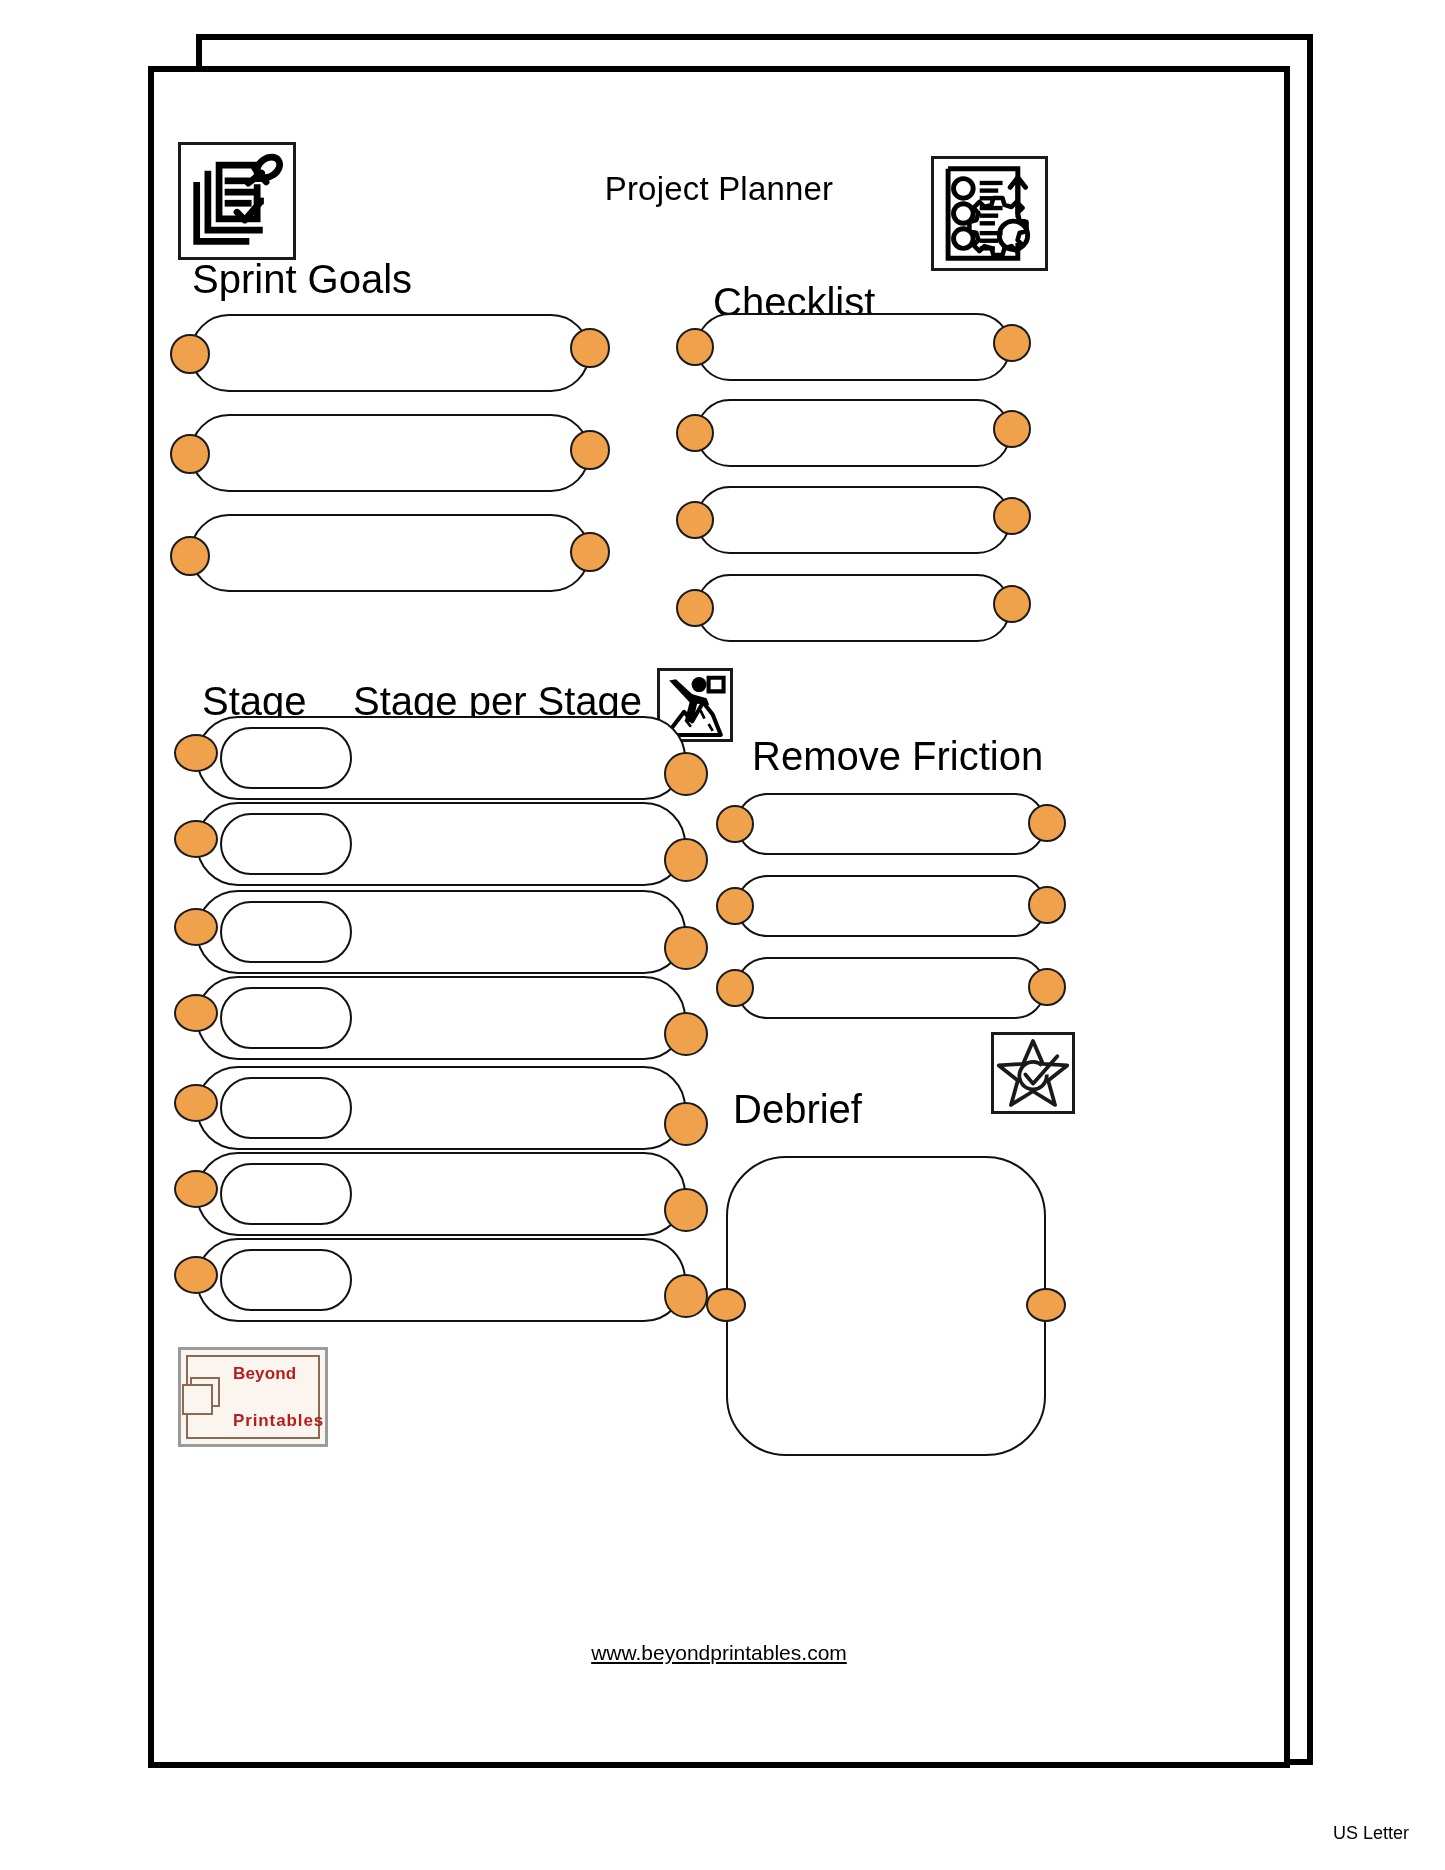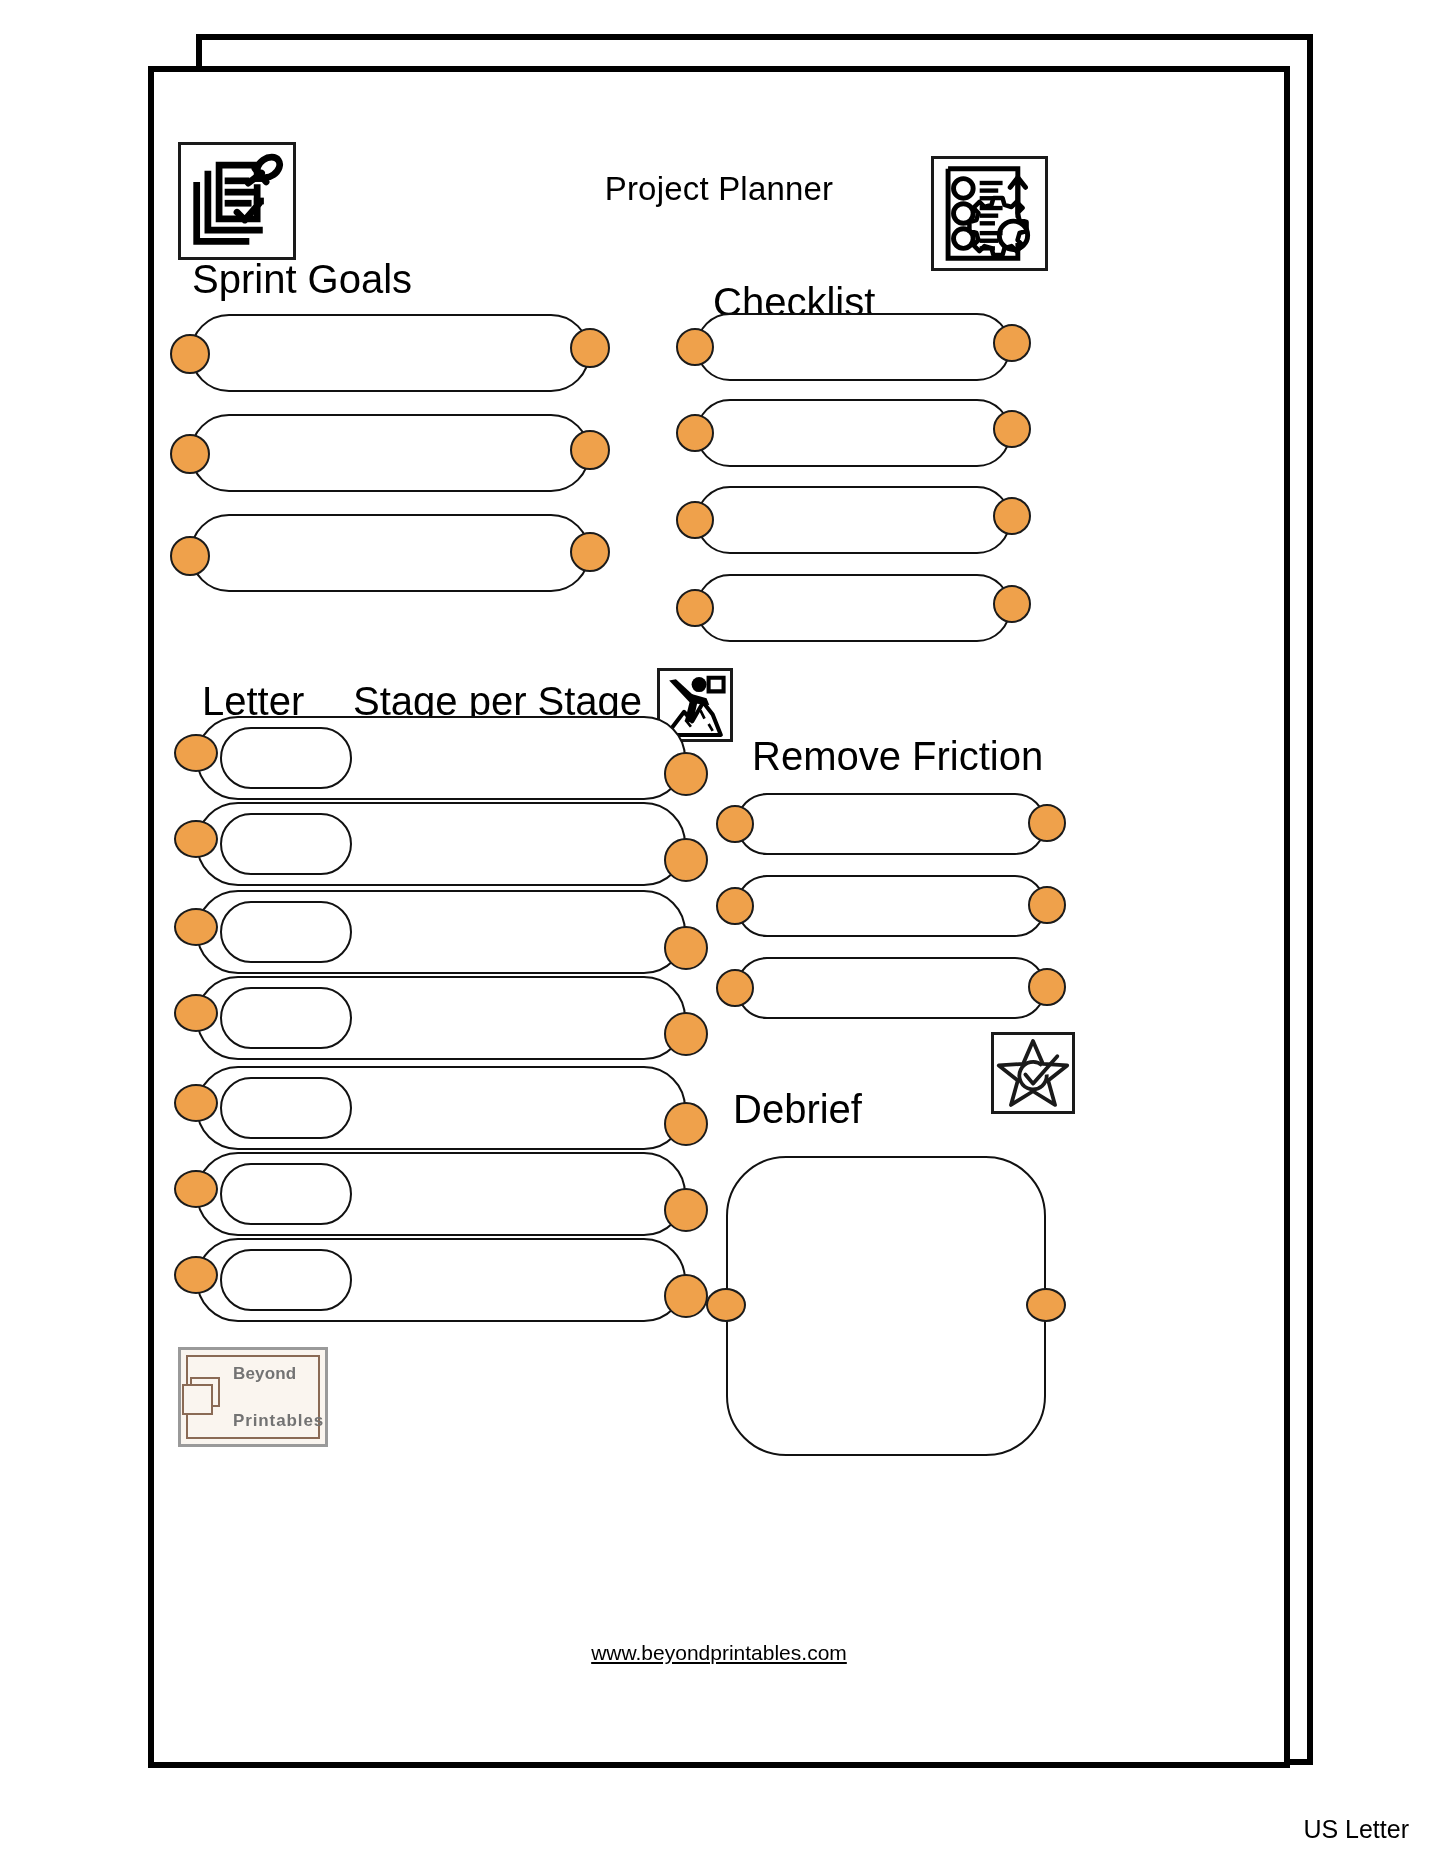--- a/index.html
+++ b/index.html
@@ -148,42 +148,42 @@
     position: absolute;
     border: 2.5px solid #8a6a55;
     background: #faf5ef;
     box-sizing: border-box;
   }
   #brand-mark .sq.back  { left: 8px;  top: 0;   width: 30px; height: 30px; }
   #brand-mark .sq.front { left: 0;    top: 7px; width: 31px; height: 31px; }
   #brand-text {
     font-size: 17px;
     line-height: 19px;
-    color: #737373;
+    color: #b91c1c;
     font-weight: bold;
     letter-spacing: 0.2px;
   }
   #brand-text .ln2 { letter-spacing: 0.9px; margin-top: 28px; }
 
   
   #footer-url {
     position: absolute;
     left: 0;
     top: 1575px;
     width: 1142px;
     text-align: center;
     font-size: 21px;
     text-decoration: underline;
     color: #000000;
   }
   #paper-size-label {
     position: absolute;
     right: 36px;
     bottom: 26px;
-    font-size: 25px;
+    font-size: 18px;
   }
 </style>
 </head>
 <body>
 
 <div id="page-back-sheet"></div>
 <div id="page-front-sheet"></div>
 
 <div id="content">
 
@@ -266,21 +266,21 @@
     <div class="pill-shell"></div>
     <div class="knob left" style="top:15px; width:38px; height:38px;"></div>
     <div class="knob right" style="top:11px; width:38px; height:38px;"></div>
   </div>
   <div class="pill-row simple-row" style="left:548px; top:508px; width:315px; height:68px;">
     <div class="pill-shell"></div>
     <div class="knob left" style="top:15px; width:38px; height:38px;"></div>
     <div class="knob right" style="top:11px; width:38px; height:38px;"></div>
   </div>
 
-  <div class="section-caption" style="left:54px; top:613px;">Letter</div>
+  <div class="section-caption" style="left:54px; top:613px;">Stage</div>
   <div class="section-caption" style="left:205px; top:613px;">Stage per Stage</div>
 
   <div class="icon-frame" style="left:509px; top:602px; width:76px; height:74px;">
     <svg viewBox="0 0 100 100">
       <g fill="#000">
         <path d="M12 14 l10 -2 l28 26 l-8 8 z"></path>
         <circle cx="56" cy="20" r="11"></circle>
         <path d="M70 10 h22 v20 h-22 z" fill="none" stroke="#000" stroke-width="6"></path>
         <path d="M45 34 l22 6 l4 10 l-18 -2 l-6 28 l-12 -2 z"></path>
         <path d="M8 94 l26 -34 l12 14 l16 -28 l14 18 l12 30 z" fill="none" stroke="#000" stroke-width="6" stroke-linejoin="round"></path>

